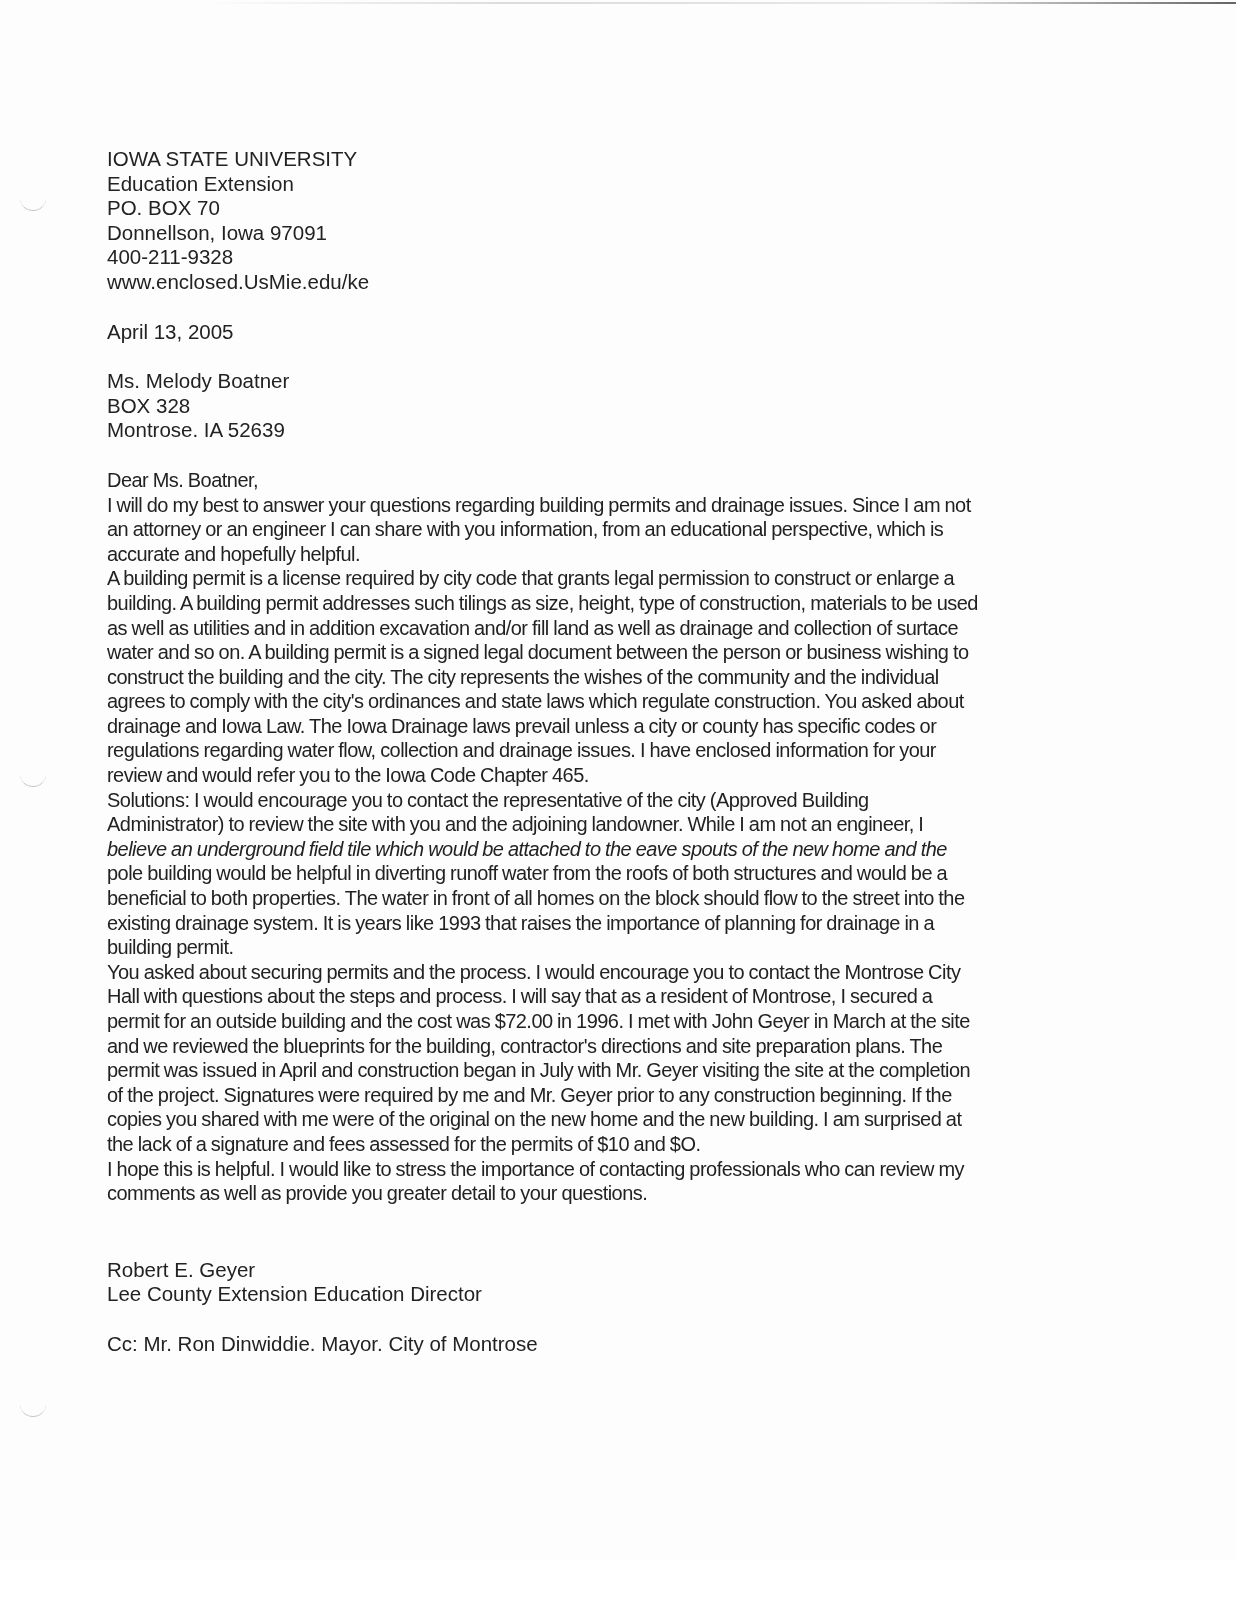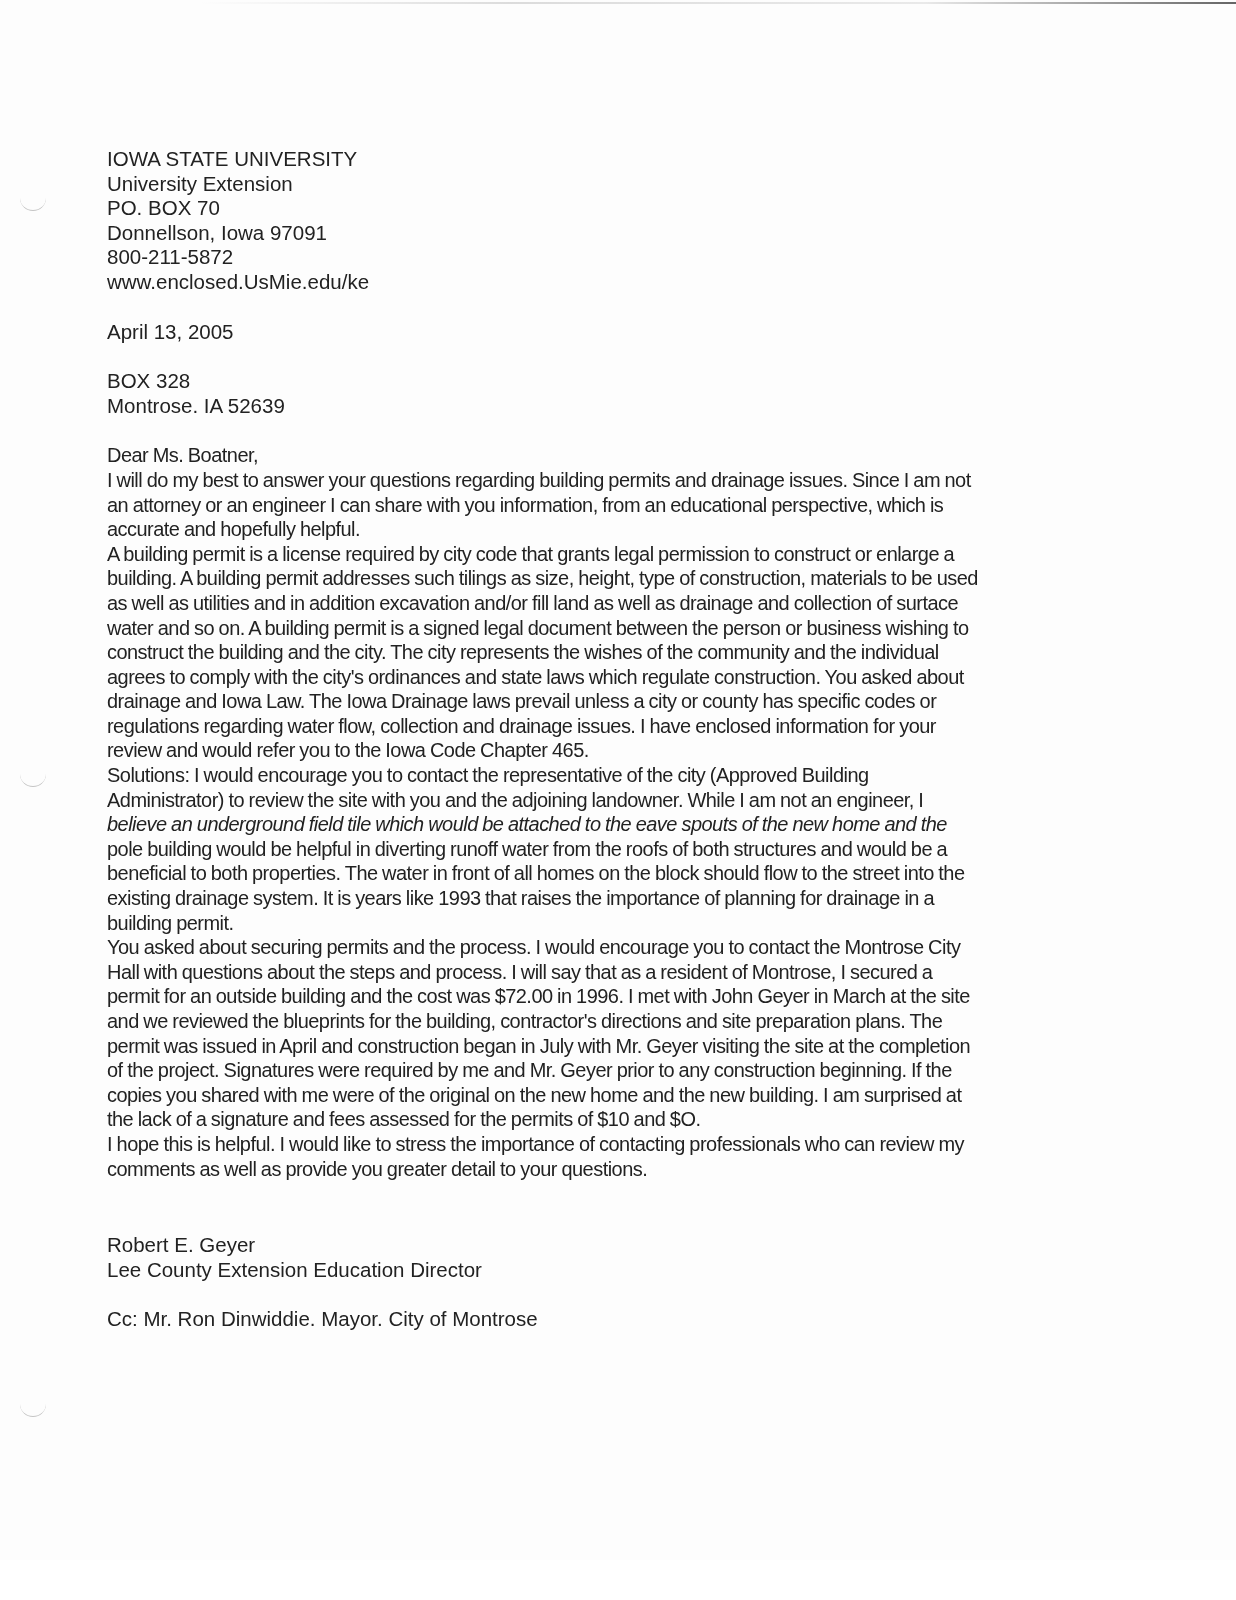--- a/index.html
+++ b/index.html
@@ -74,36 +74,37 @@
   <div class="scan-edge-top"></div>
   <div class="scan-edge-right"></div>
   <div class="hole-mark" style="top:196px;"></div>
   <div class="hole-mark" style="top:772px;"></div>
   <div class="hole-mark" style="top:1402px;"></div>
 
   <div class="letter">
 
     <div class="block">
       <span class="line">IOWA STATE UNIVERSITY</span>
-      <span class="line">University Extension</span>
+      <span class="line">Education Extension</span>
       <span class="line">PO. BOX 70</span>
       <span class="line">Donnellson, Iowa 97091</span>
-      <span class="line">800-211-5872</span>
+      <span class="line">400-211-9328</span>
       <span class="line">www.enclosed.UsMie.edu/ke</span>
     </div>
 
     <div class="gap-1"></div>
 
     <div class="block">
       <span class="line">April 13, 2005</span>
     </div>
 
     <div class="gap-2"></div>
 
     <div class="block">
+      <span class="line">Ms. Melody Boatner</span>
       <span class="line">BOX 328</span>
       <span class="line">Montrose. IA 52639</span>
     </div>
 
     <div class="gap-2"></div>
 
     <div class="block body-text">
       <span class="line">Dear Ms. Boatner,</span>
       <span class="line">I will do my best to answer your questions regarding building permits and drainage issues. Since I am not</span>
       <span class="line">an attorney or an engineer I can share with you information, from an educational perspective, which is</span>

